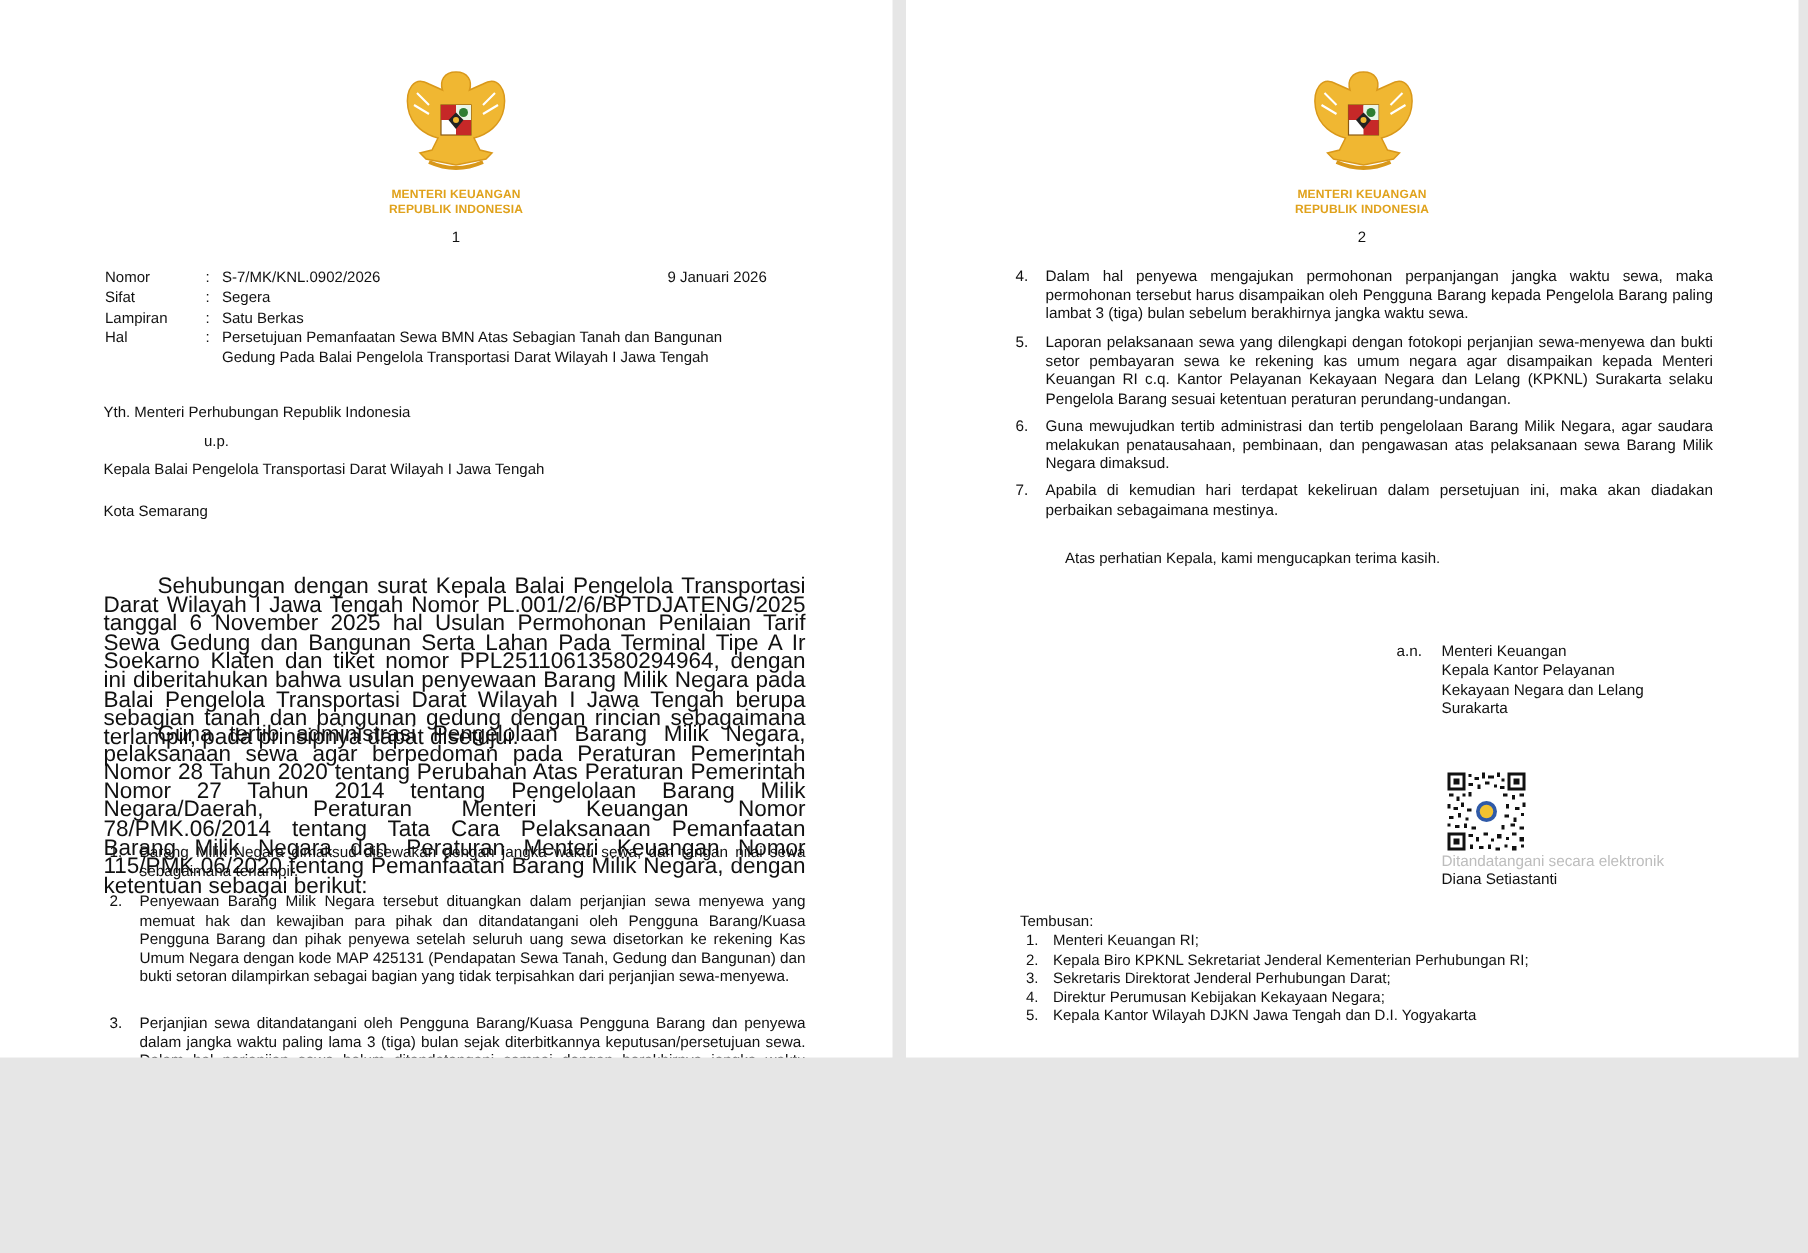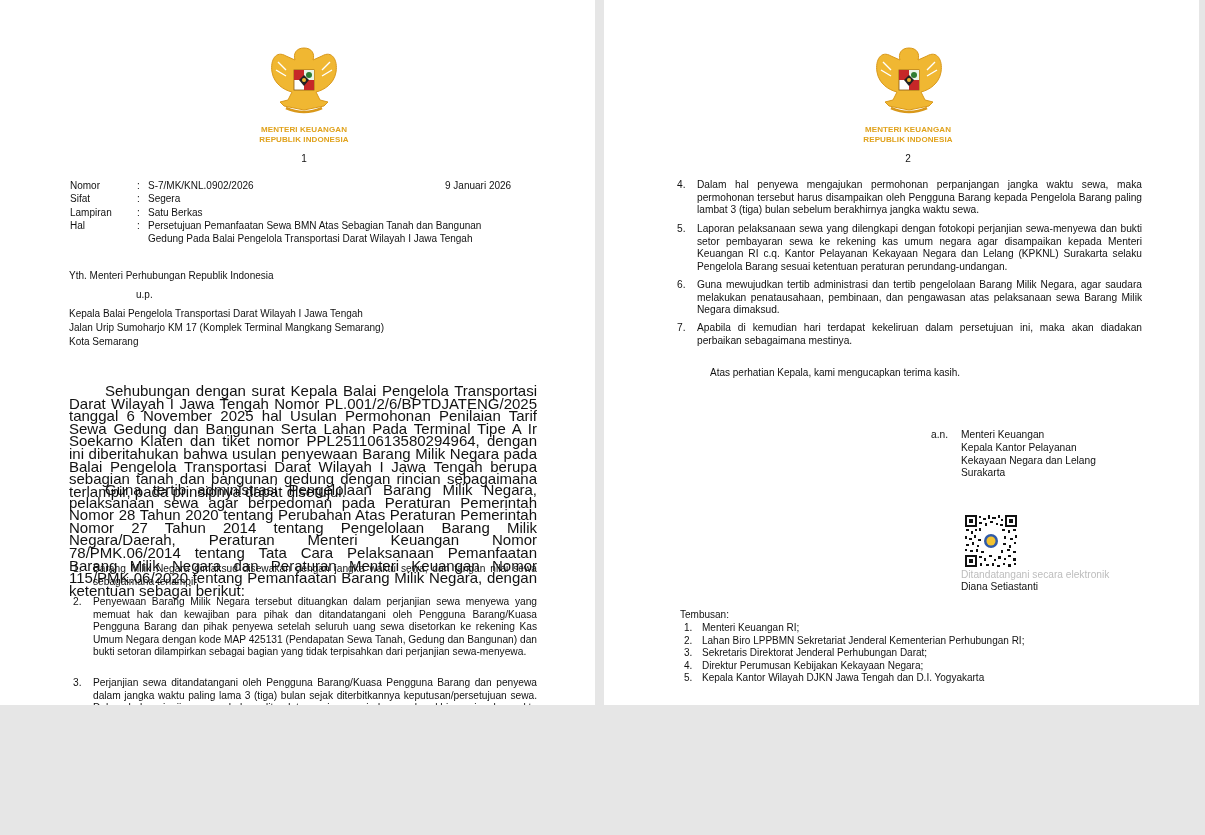--- a/index.html
+++ b/index.html
@@ -94,21 +94,20 @@
   <div class="t meta-val" style="top:207px">Satu Berkas</div>
 
   <div class="t meta-label" style="top:220px">Hal</div>
   <div class="t meta-colon" style="top:220px">:</div>
   <div class="t meta-val" style="top:220px">Persetujuan Pemanfaatan Sewa BMN Atas Sebagian Tanah dan Bangunan</div>
   <div class="t meta-val" style="top:233px">Gedung Pada Balai Pengelola Transportasi Darat Wilayah I Jawa Tengah</div>
 
   <div class="t" style="top:270px; left:69px">Yth.  Menteri Perhubungan Republik Indonesia</div>
   <div class="t" style="top:289px; left:136px">u.p.</div>
   <div class="t" style="top:308px; left:69px">Kepala Balai Pengelola Transportasi Darat Wilayah I Jawa Tengah</div>
-  <div class="t" style="top:322px; left:69px">Jalan Urip Sumoharjo KM 17 (Komplek Terminal Mangkang Semarang)</div>
   <div class="t" style="top:336px; left:69px">Kota Semarang</div>
 
   <div class="para indent" style="top:385px">Sehubungan dengan surat Kepala Balai Pengelola Transportasi Darat Wilayah I Jawa Tengah Nomor PL.001/2/6/BPTDJATENG/2025 tanggal 6 November 2025 hal Usulan Permohonan Penilaian Tarif Sewa Gedung dan Bangunan Serta Lahan Pada Terminal Tipe A Ir Soekarno Klaten dan tiket nomor PPL25110613580294964, dengan ini diberitahukan bahwa usulan penyewaan Barang Milik Negara pada Balai Pengelola Transportasi Darat Wilayah I Jawa Tengah berupa sebagian tanah dan bangunan gedung dengan rincian sebagaimana terlampir, pada prinsipnya dapat disetujui.</div>
   <div class="para indent" style="top:484px">Guna tertib administrasi Pengelolaan Barang Milik Negara, pelaksanaan sewa agar berpedoman pada Peraturan Pemerintah Nomor 28 Tahun 2020 tentang Perubahan Atas Peraturan Pemerintah Nomor 27 Tahun 2014 tentang Pengelolaan Barang Milik Negara/Daerah, Peraturan Menteri Keuangan Nomor 78/PMK.06/2014 tentang Tata Cara Pelaksanaan Pemanfaatan Barang Milik Negara dan Peraturan Menteri Keuangan Nomor 115/PMK.06/2020 tentang Pemanfaatan Barang Milik Negara, dengan ketentuan sebagai berikut:</div>
 
   <div class="li" style="top:563px">
     <span class="n">1.</span>
     <div class="b">Barang Milik Negara dimaksud disewakan dengan jangka waktu sewa, dan tangan nilai sewa sebagaimana terlampir.</div>
   </div>
   <div class="li" style="top:596px">
@@ -243,21 +242,21 @@
     </svg>
 
     <div class="t gray-note" style="top:569px; left:357px">Ditandatangani secara elektronik</div>
     <div class="t" style="top:581px; left:357px">Diana  Setiastanti</div>
   </div>
 
   <div class="t" style="top:609px; left:76px">Tembusan:</div>
   <div class="t" style="top:622px; left:80px">1.</div>
   <div class="t" style="top:622px; left:98px">Menteri Keuangan RI;</div>
   <div class="t" style="top:635px; left:80px">2.</div>
-  <div class="t" style="top:635px; left:98px">Lahan Biro LPPBMN Sekretariat Jenderal Kementerian Perhubungan RI;</div>
+  <div class="t" style="top:635px; left:98px">Kepala Biro KPKNL Sekretariat Jenderal Kementerian Perhubungan RI;</div>
   <div class="t" style="top:647px; left:80px">3.</div>
   <div class="t" style="top:647px; left:98px">Sekretaris Direktorat Jenderal Perhubungan Darat;</div>
   <div class="t" style="top:660px; left:80px">4.</div>
   <div class="t" style="top:660px; left:98px">Direktur Perumusan Kebijakan Kekayaan Negara;</div>
   <div class="t" style="top:672px; left:80px">5.</div>
   <div class="t" style="top:672px; left:98px">Kepala Kantor Wilayah DJKN Jawa Tengah dan D.I. Yogyakarta</div>
 
   <div class="footer">
     <div>Jalan Ki Mangunsarkoro Nomor 141 Surakarta 57136</div>
     <div>Telepon : (0271) 723644 ; Faksimile : (0271) 723693 ; Situs : www.djkn.kemenkeu.go.id</div>

